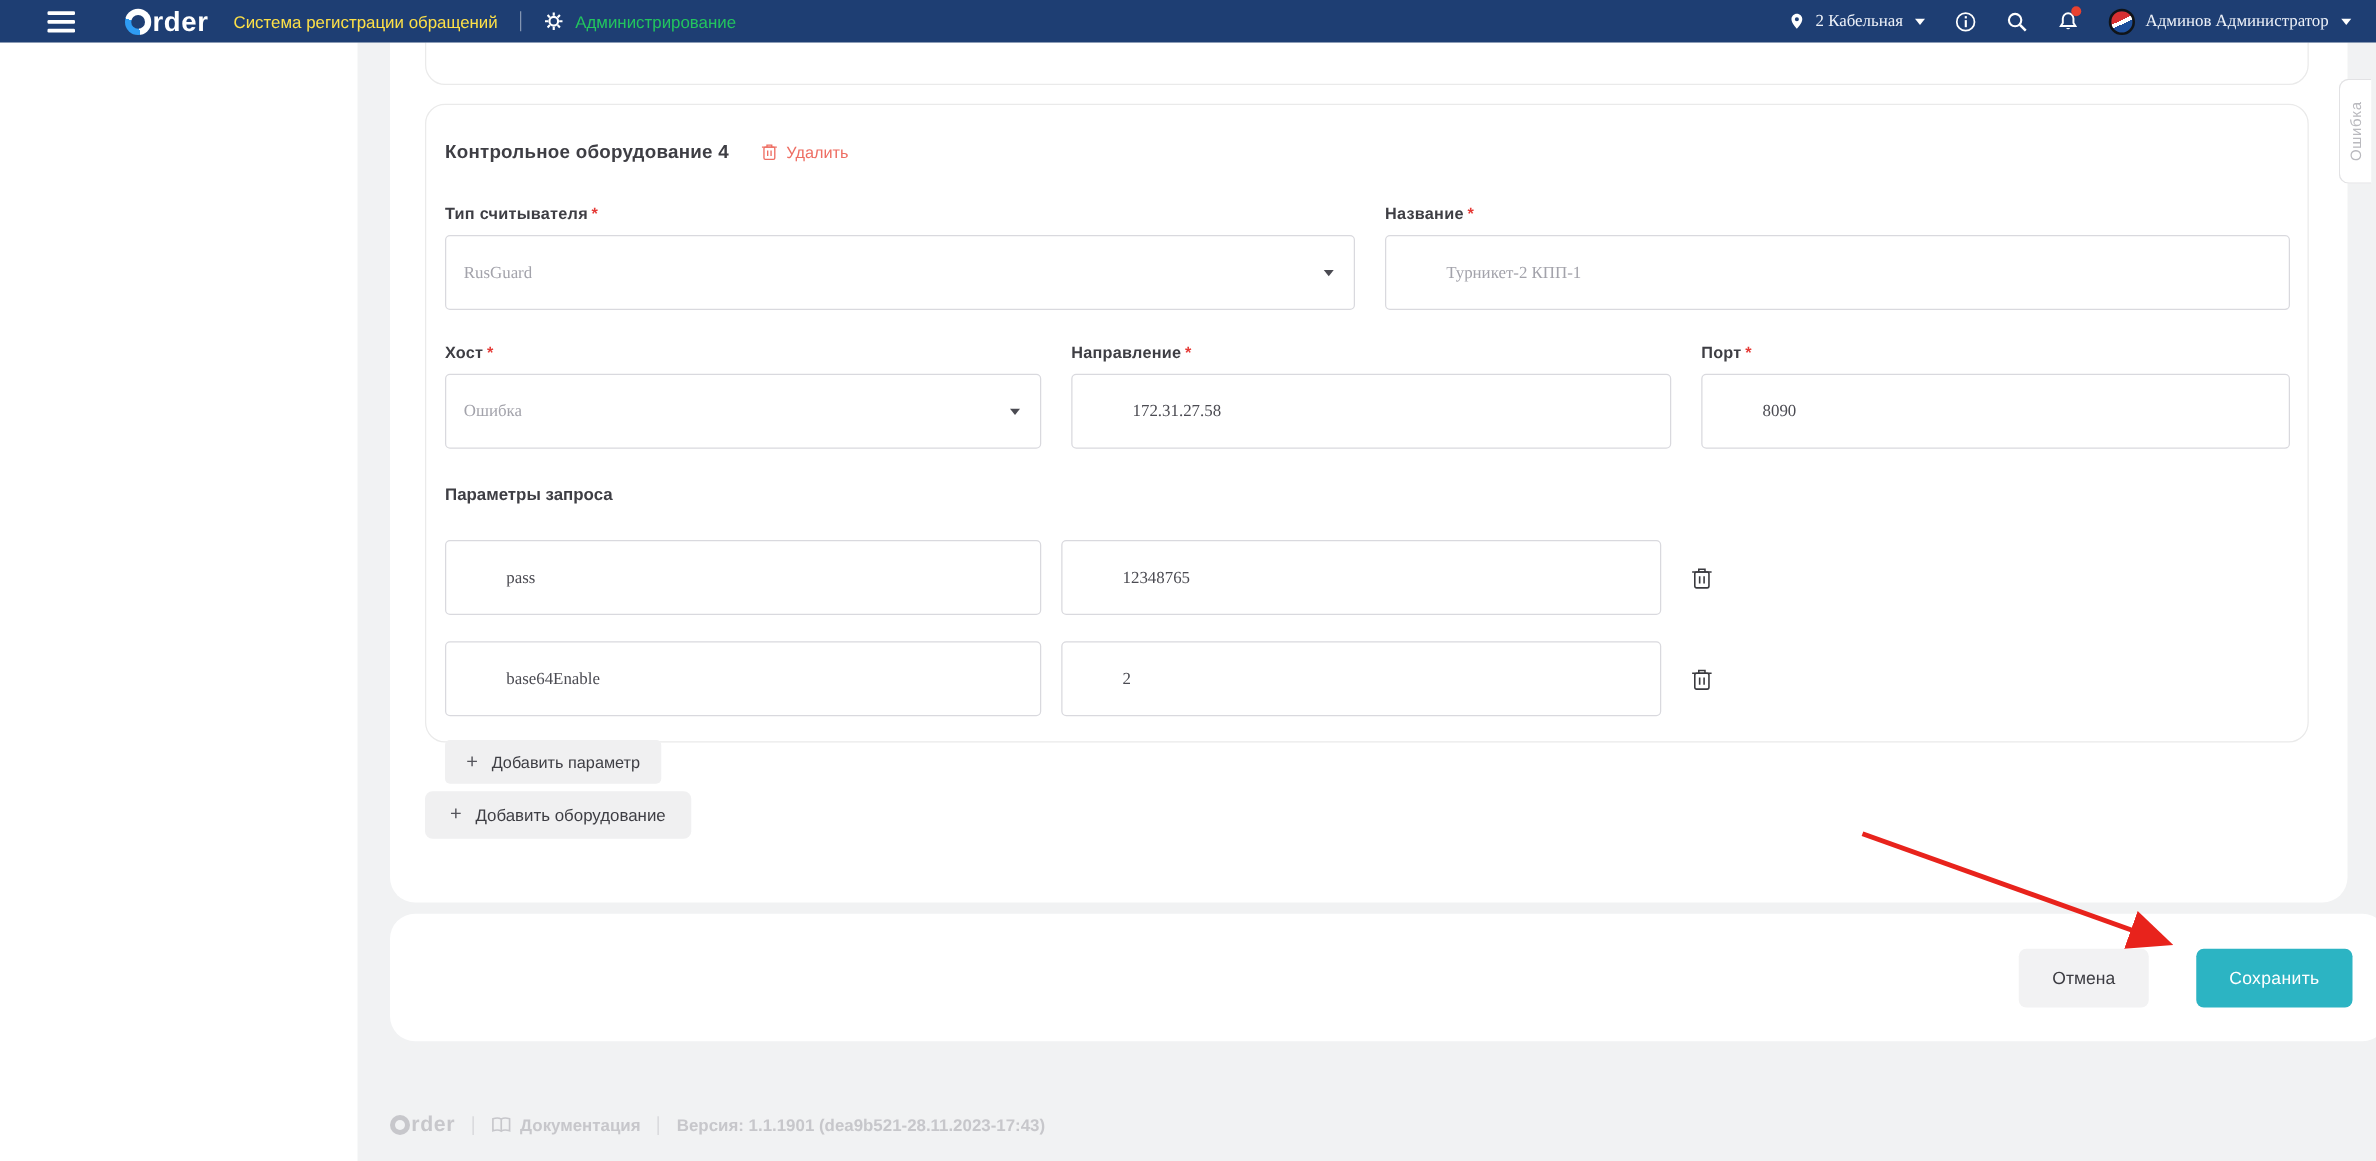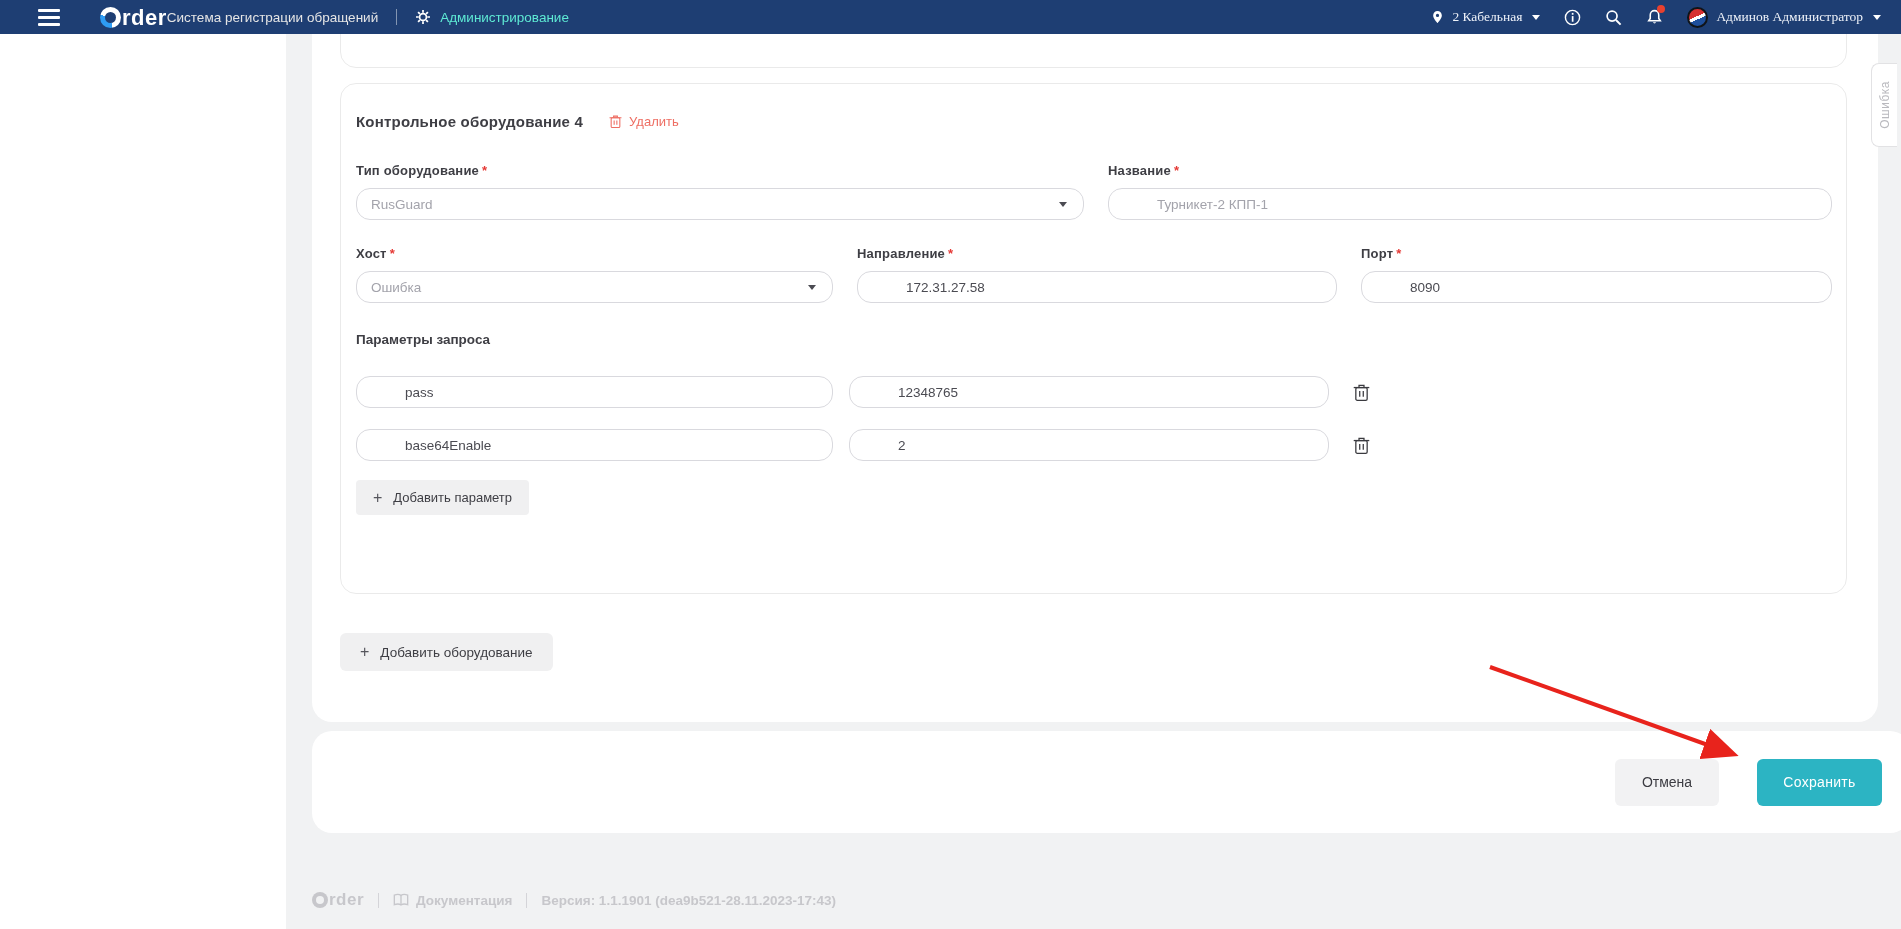--- a/index.html
+++ b/index.html
@@ -10,23 +10,23 @@
   .navbar { position: absolute; left: 0; top: 0; width: 1901px; height: 34px;
     background: #1e3e73; display: flex; align-items: center; padding: 0 20px 0 38px; color: #fff; z-index: 30; }
   .hamburger { width: 22px; display: flex; flex-direction: column; gap: 4px; cursor: pointer; }
   .hamburger i { display: block; height: 3px; background: #fff; border-radius: 1px; }
   .brand { display: flex; align-items: center; margin-left: 40px; gap: 1px; }
   .ring-o { position: relative; width: 21px; height: 21px; border-radius: 50%;
     background: conic-gradient(from 170deg, #2e9cf4 0 115deg, #ffffff 115deg 360deg); }
   .ring-o::after { content: ""; position: absolute; left: 5px; top: 5px; width: 11px; height: 11px;
     border-radius: 50%; background: #1e3e73; }
   .brand-text { font-size: 22px; font-weight: 700; letter-spacing: .5px; line-height: 21px; }
-  .app-title { font-size: 13.5px; color: #e5e5e5; text-align: right; }
+  .app-title { margin-left: 20px; font-size: 13.5px; color: #fde047; text-align: right; }
   .nav-divider { width: 1px; height: 16px; background: rgba(255,255,255,.45); margin: 0 18px; }
-  .nav-section { display: flex; align-items: center; gap: 9px; font-size: 13.5px; color: #5eead4; cursor: pointer; }
+  .nav-section { display: flex; align-items: center; gap: 9px; font-size: 13.5px; color: #22c55e; cursor: pointer; }
   .nav-right { margin-left: auto; display: flex; align-items: center; gap: 24px; font-family: Liberation Serif, serif; }
   .nav-item { display: flex; align-items: center; gap: 8px; font-size: 13.5px; color: #eef2f9; cursor: pointer; }
   .caret-down { width: 0; height: 0; border-left: 4.5px solid transparent; border-right: 4.5px solid transparent;
     border-top: 5px solid #fff; margin-left: 2px; }
   .icon-btn { position: relative; display: flex; align-items: center; cursor: pointer; }
   .bell-dot { position: absolute; right: -2px; top: -3px; width: 8px; height: 8px; border-radius: 50%; background: #e8412f; }
   .avatar { width: 21px; height: 21px; border-radius: 50%; border: 2px solid #101418;
     background: linear-gradient(155deg, #d63031 0 44%, #ffffff 44% 58%, #1e4f9c 58% 100%); }
 
   
@@ -54,22 +54,22 @@
   .field-label { font-size: 13px; font-weight: 700; color: #3e3e44; height: 15px; letter-spacing: .2px; }
   .req { color: #e53935; margin-left: 3px; font-weight: 700; }
   .mt-labels1 { margin-top: 33px; }
   .mt-fields  { margin-top: 10px; }
   .mt-labels2 { margin-top: 26px; }
   .mt-params-title { margin-top: 29px; }
   .mt-param-row1 { margin-top: 28px; }
   .mt-param-row2 { margin-top: 21px; }
   .mt-addparam { margin-top: 19px; }
 
-  .input, .select { height: 32px; width: 100%; border: 1px solid #d9d9de; border-radius: 14px;
-    background: #fff; font-size: 13.5px; font-family: Liberation Sans, sans-serif;
+  .input, .select { height: 60px; width: 100%; border: 1px solid #d9d9de; border-radius: 4px;
+    background: #fff; font-size: 13.5px; font-family: Liberation Serif, serif;
     color: #4b4b52; padding: 0 40px 0 14px; outline: none; }
   .input { padding-right: 14px; padding-left: 48px; }
   .grey-val { color: #a3a3ab; }
   .select { position: relative; display: flex; align-items: center; cursor: pointer; }
   .select .sel-caret { position: absolute; right: 16px; top: 50%; margin-top: -2px; width: 0; height: 0;
     border-left: 4.5px solid transparent; border-right: 4.5px solid transparent; border-top: 5.5px solid #4b4b52; }
 
   .section-title { font-size: 13.5px; font-weight: 700; color: #3e3e44; height: 16px; }
 
   .ghost-btn { display: inline-flex; align-items: center; gap: 11px; background: #f0f0f1;
@@ -191,21 +191,21 @@
               <line x1="14.5" y1="11" x2="14.5" y2="19"></line>
             </g>
           </svg>
           <span>Удалить</span>
         </span>
       </div>
 
       
       <div class="grid-2 mt-labels1">
         <div class="field-label">
-          <span>Тип оборудование</span><span class="req">*</span>
+          <span>Тип считывателя</span><span class="req">*</span>
         </div>
         <div class="field-label">
           <span>Название</span><span class="req">*</span>
         </div>
       </div>
       
       <div class="grid-2 mt-fields">
         <div class="select grey-val">
           <span>RusGuard</span>
           <span class="sel-caret"></span>

